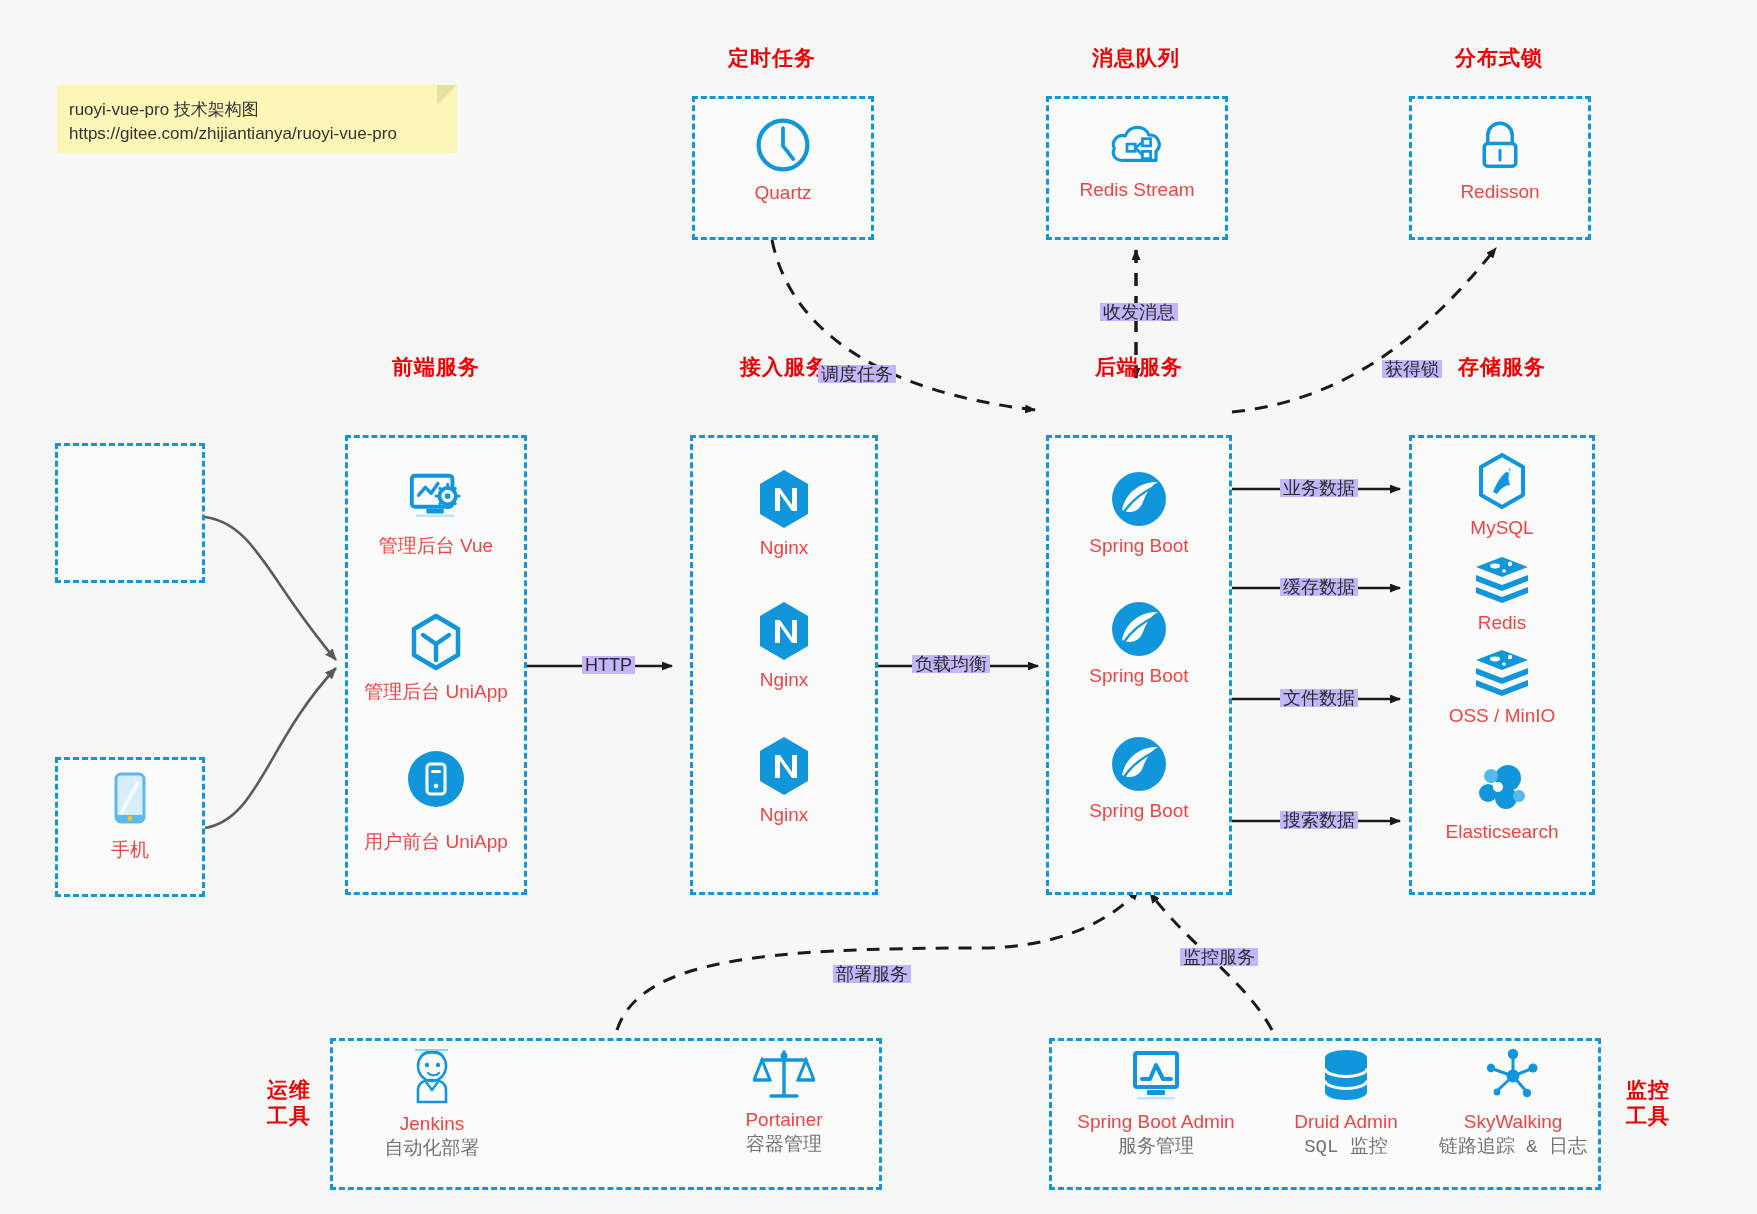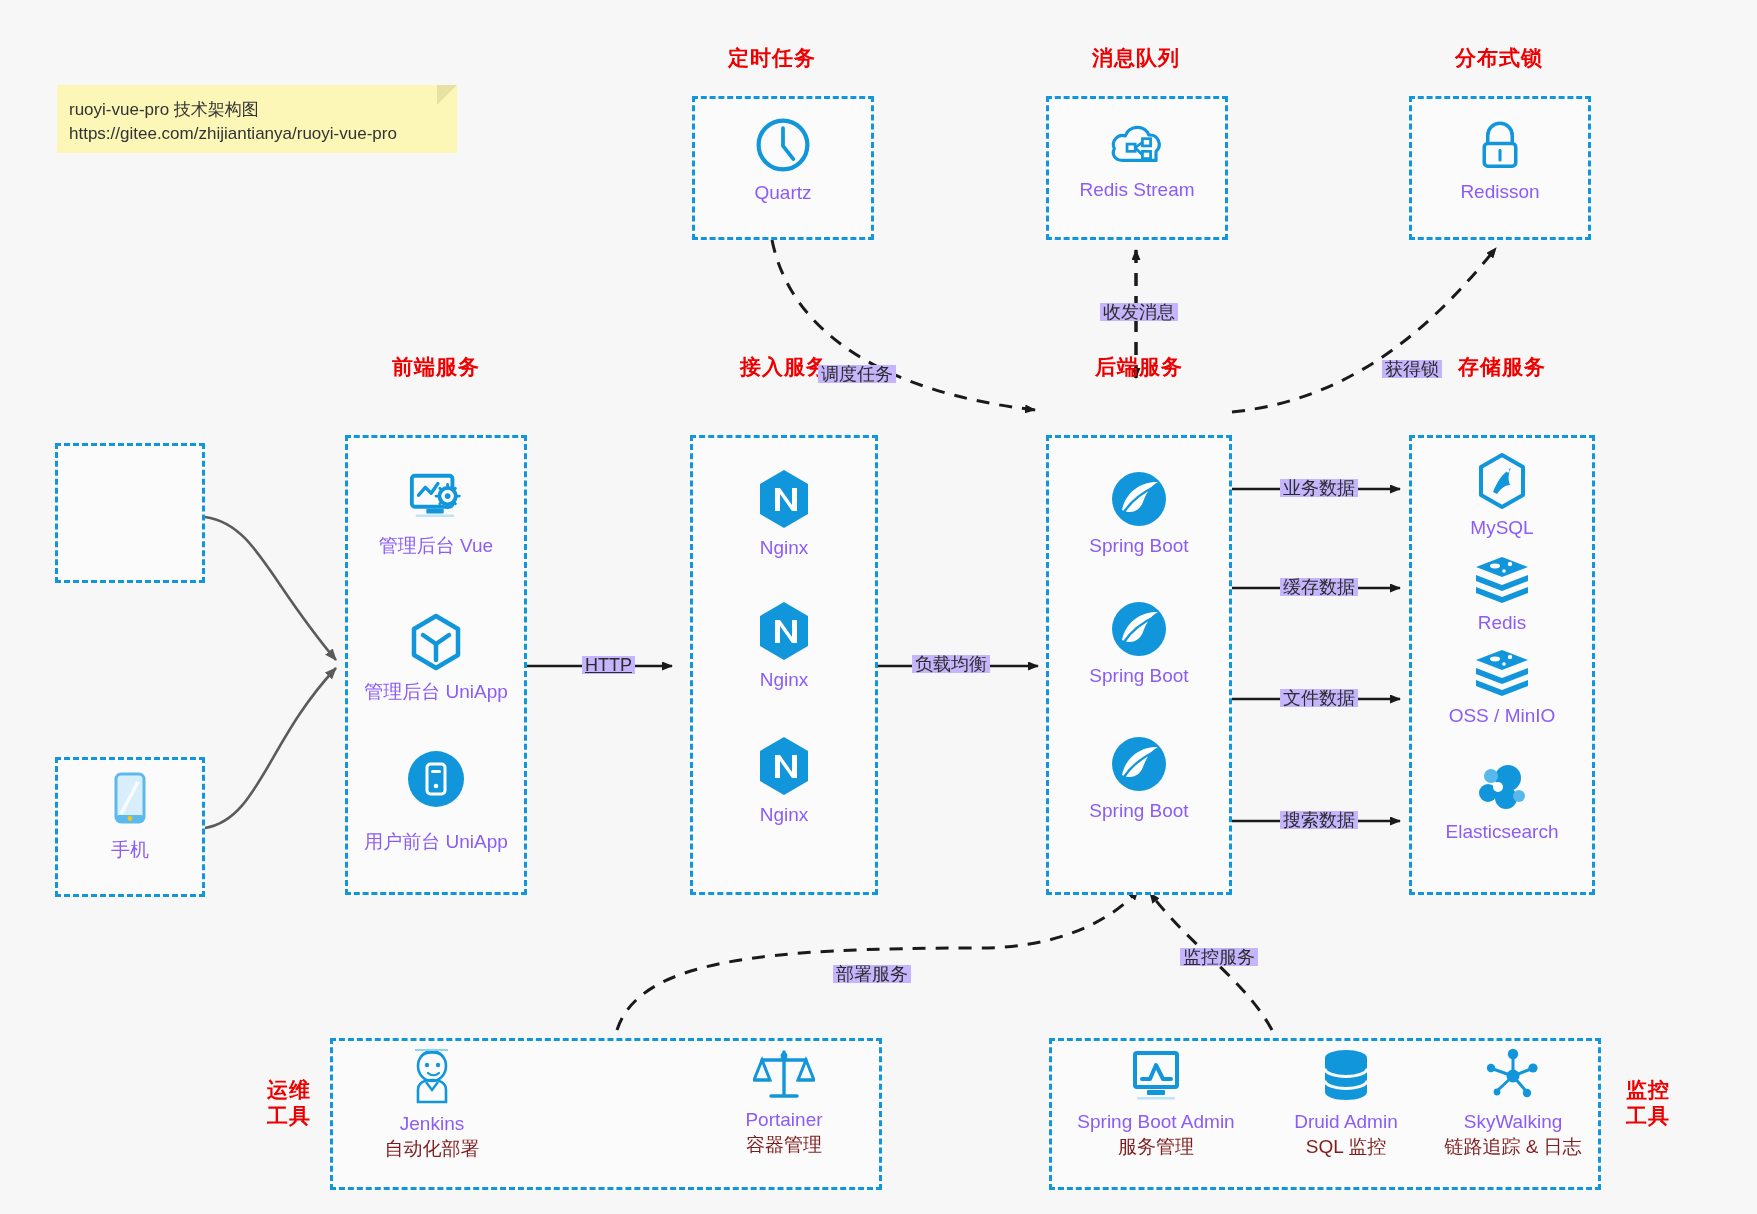--- a/index.html
+++ b/index.html
@@ -31,32 +31,32 @@
   }
   .grp-title.side{line-height:1.25;}
 
   
   .node{
     position:absolute;
     display:flex;flex-direction:column;align-items:center;justify-content:flex-start;
     text-align:center;
   }
   .node .cap{
-    font-size:19px;color:#8b5cf6;white-space:nowrap;line-height:1.3;margin-top:6px;
-  }
-  .node .cap2{font-size:19px;color:#7f1d1d;white-space:nowrap;line-height:1.3;}
+    font-size:19px;color:#ef4444;white-space:nowrap;line-height:1.3;margin-top:6px;
+  }
+  .node .cap2{font-size:19px;color:#737373;white-space:nowrap;line-height:1.3;font-family:Liberation Mono, monospace;}
   .ico{display:block;}
 
   
   .elabel{
     position:absolute;
     font-size:18px;color:#2b2b2b;background:#c4b5fd;
     padding:0 3px;white-space:nowrap;line-height:1;
   }
-  .elabel.en{font-size:18px;text-decoration:underline;}
+  .elabel.en{font-size:18px;}
 
   
   #note{
     position:absolute;left:57px;top:85px;width:400px;height:68px;
     background:#fcf7b6;
   }
   #note .fold{
     position:absolute;right:0;top:0;width:0;height:0;
     border-left:20px solid #e7e2a4;border-bottom:20px solid transparent;
     border-top:0 solid transparent;

